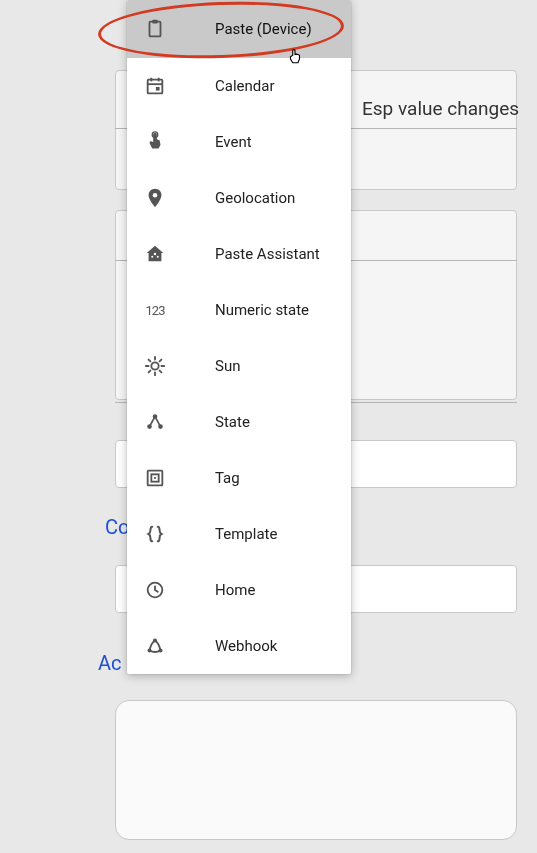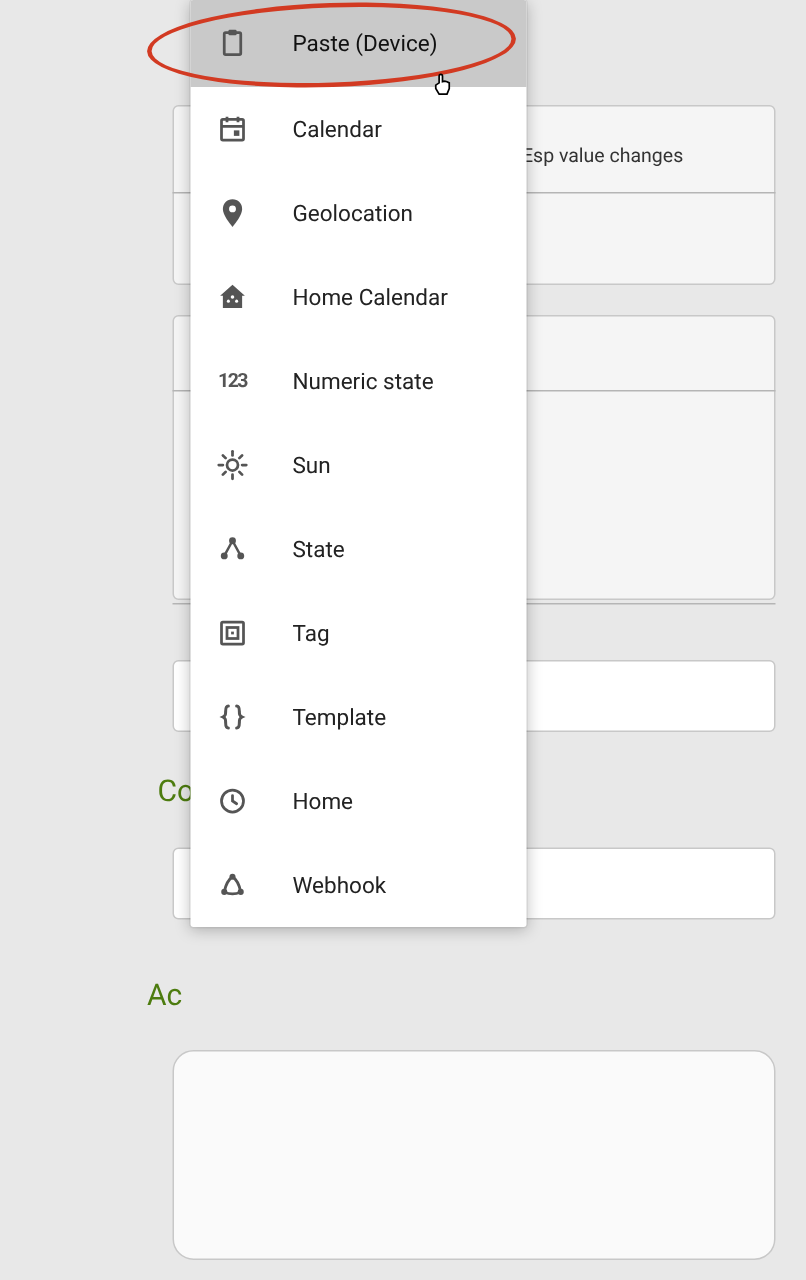--- a/index.html
+++ b/index.html
@@ -33,29 +33,29 @@
       background: #fff;
     }
     .bg-card.bottom {
       left: 115px; top: 700px; right: 20px; height: 140px;
       border-radius: 14px;
       background: #fafafa;
     }
     .bg-label {
       position: absolute;
       font-size: 20px;
-      color: #4d7c0f;
+      color: #1d4ed8;
       text-align: center;
     }
     .bg-label.co { left: 105px; top: 515px; }
     .bg-label.ac { left: 98px; top: 651px; }
     .existing-trigger {
       position: absolute;
-      left: 348px; top: 97px;
-      font-size: 13px;
+      left: 362px; top: 97px;
+      font-size: 19px;
       color: #333;
     }
     .hr {
       position: absolute;
       left: 115px; right: 20px; height: 1px;
       background: #b5b5b5;
     }
     .hr.h1 { top: 128px; }
     .hr.h2 { top: 260px; }
     .hr.h3 { top: 402px; }
@@ -86,21 +86,21 @@
     .menu-icon {
       width: 24px;
       height: 24px;
       color: #555;
       flex: 0 0 24px;
       display: flex;
       align-items: center;
       justify-content: center;
     }
     .menu-label {
-      margin-left: 28px;
+      margin-left: 48px;
       font-size: 15px;
       color: #222;
     }
     .menu-item.first .menu-label { color: #111; }
 
     .red-ellipse {
       position: absolute;
       left: 98px;
       top: 2px;
       width: 246px;
@@ -153,47 +153,56 @@
         <line x1="4" y1="10" x2="20" y2="10"></line>
         <line x1="8" y1="3" x2="8" y2="7"></line>
         <line x1="16" y1="3" x2="16" y2="7"></line>
         <rect x="13" y="13" width="4" height="4" fill="#555" stroke="none"></rect>
       </svg>
     </span>
     <span class="menu-label">Calendar</span>
   </div>
 
 
+  <div class="menu-item">
+    <span class="menu-icon">
+      <svg viewBox="0 0 24 24" width="22" height="22" fill="#555">
+        <path d="M10 9V4a2 2 0 0 1 4 0v5l3 1 1 5-2 4H9l-3-6 1-2 3 1z"></path>
+        <circle cx="12" cy="4" r="3" fill="none" stroke="#555" stroke-width="1.5"></circle>
+      </svg>
+    </span>
+    <span class="menu-label">Event</span>
+  </div>
 
   <div class="menu-item">
     <span class="menu-icon">
       <svg viewBox="0 0 24 24" width="22" height="22" fill="#555">
         <path d="M12 2C8 2 5 5 5 9c0 5 7 13 7 13s7-8 7-13c0-4-3-7-7-7z"></path>
         <circle cx="12" cy="9" r="2.5" fill="#fff"></circle>
       </svg>
     </span>
     <span class="menu-label">Geolocation</span>
   </div>
 
   <div class="menu-item">
     <span class="menu-icon">
       <svg viewBox="0 0 24 24" width="22" height="22" fill="#555">
         <path d="M12 3l9 8h-2v9H5v-9H3l9-8z"></path>
         <circle cx="12" cy="12" r="1.3" fill="#fff"></circle>
         <circle cx="9" cy="15" r="1.1" fill="#fff"></circle>
         <circle cx="15" cy="15" r="1.1" fill="#fff"></circle>
       </svg>
     </span>
-    <span class="menu-label">Home Calendar</span>
-  </div>
-
-
-  <div class="menu-item">
-    <span class="menu-icon">
-      <span style="font-size:13px;font-weight:700;color:#555;letter-spacing:-1px;">123</span>
+    <span class="menu-label">Paste Assistant</span>
+  </div>
+
+
+  <div class="menu-item">
+    <span class="menu-icon">
+      <span style="font-size:13px;font-weight:400;color:#555;letter-spacing:-1px;">123</span>
     </span>
     <span class="menu-label">Numeric state</span>
   </div>
 
   <div class="menu-item">
     <span class="menu-icon">
       <svg viewBox="0 0 24 24" width="22" height="22" fill="none" stroke="#555" stroke-width="2">
         <circle cx="12" cy="12" r="4"></circle>
         <g stroke-linecap="round">
           <line x1="12" y1="2" x2="12" y2="5"></line>

